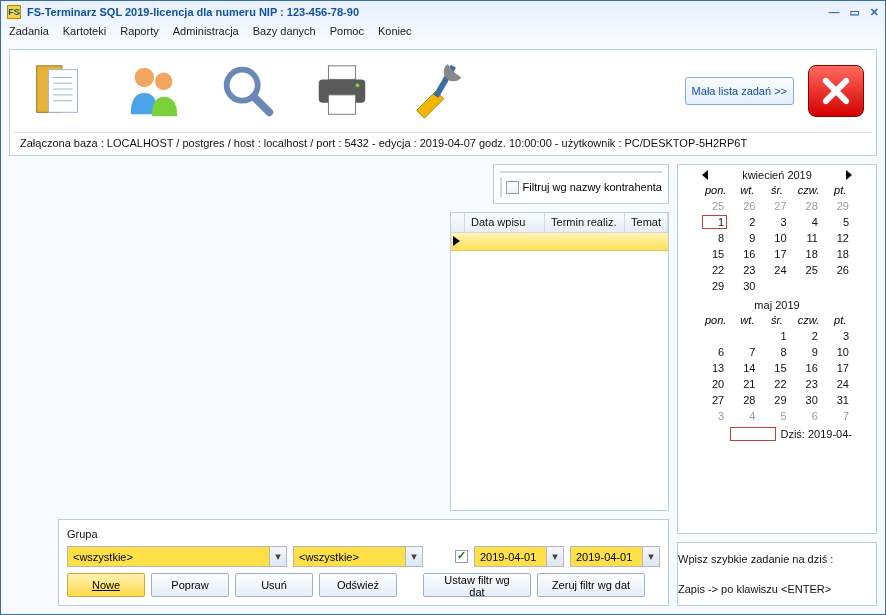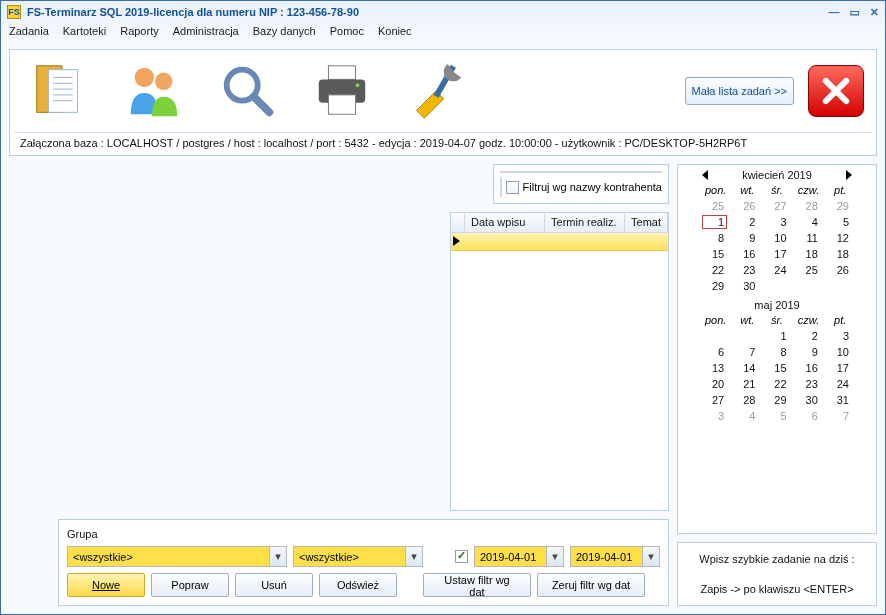--- a/index.html
+++ b/index.html
@@ -49,21 +49,21 @@
   .cal-nav .arrow.right { border-left: 6px solid #000; }
   .cal-title { text-align: center; flex: 1; }
   .cal-grid { display: grid; grid-template-columns: repeat(5, 1fr); text-align: right; row-gap: 2px; column-gap: 6px; margin-top: 2px; }
   .cal-grid .hd { text-align: center; color: #000; font-style: italic; }
   .cal-grid span { padding: 1px 3px; }
   .other-month { color: #9a9a9a; }
   .today { border: 1px solid #c04040; padding: 0 2px !important; }
   .month-title { text-align: center; margin-top: 6px; }
   .today-line { margin-top: 4px; display: flex; gap: 4px; align-items: center; justify-content: flex-end; }
   .today-box { width: 46px; height: 14px; border: 1px solid #c04040; }
-  .quick-panel { padding: 10px 0; color: #111; text-align: center; }
+  .quick-panel { padding: 10px 0; color: #111; }
 </style>
 </head>
 <body>
 
 <div class="window">
 
   <div class="titlebar">
     <span class="ticon">FS</span>
     <span>FS-Terminarz SQL 2019</span>
     <span>     -     </span>
@@ -277,20 +277,24 @@
             <span>28</span>
             <span>29</span>
             <span>30</span>
             <span>31</span>
             <span class="other-month">3</span>
             <span class="other-month">4</span>
             <span class="other-month">5</span>
             <span class="other-month">6</span>
             <span class="other-month">7</span>
           </div>
+        <div class="today-line">
+          <span class="today-box"></span>
+          <span>Dziś: 2019-04-</span>
+        </div>
       </div>
       <div class="panel quick-panel">
         <div>Wpisz szybkie zadanie na dziś :</div>
         <div style="height:18px"></div>
         <div>Zapis -&gt;   po klawiszu  &lt;ENTER&gt;</div>
       </div>
     </div>
   </div>
 </div>
 

